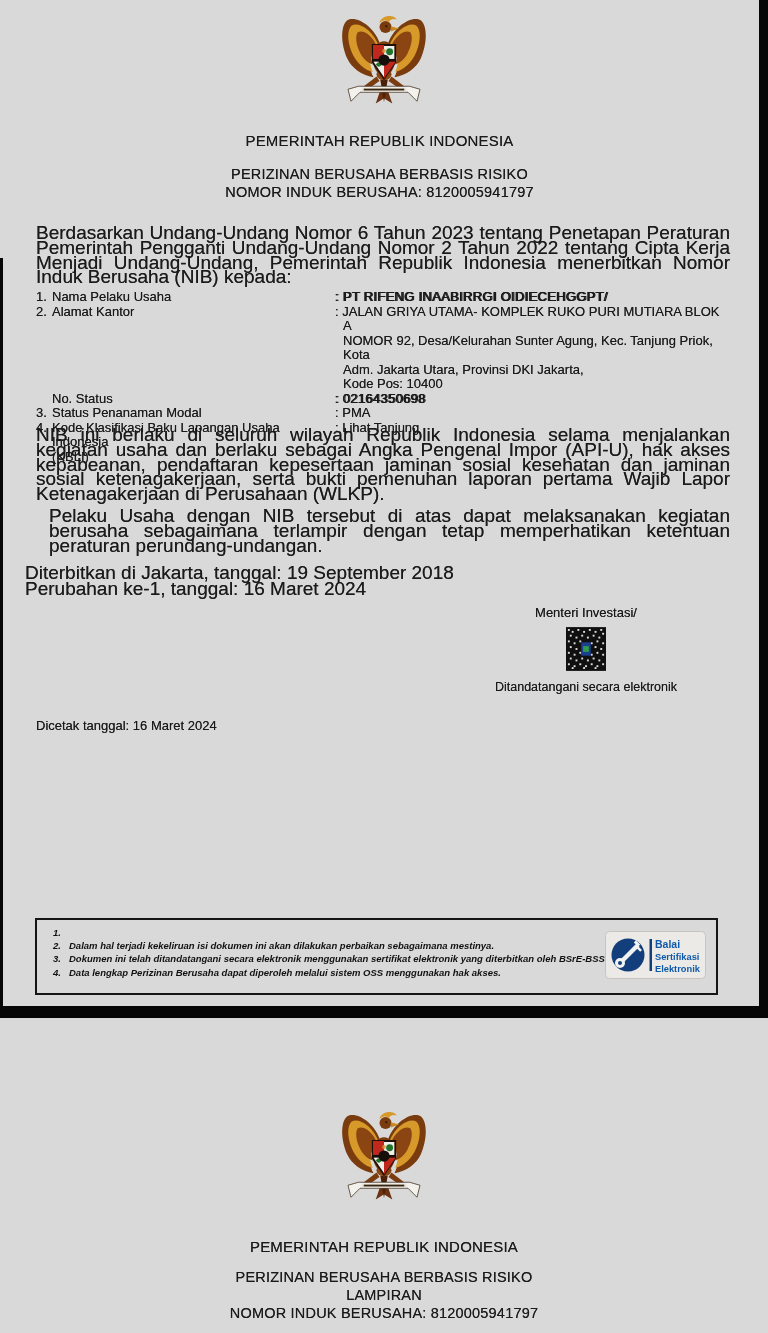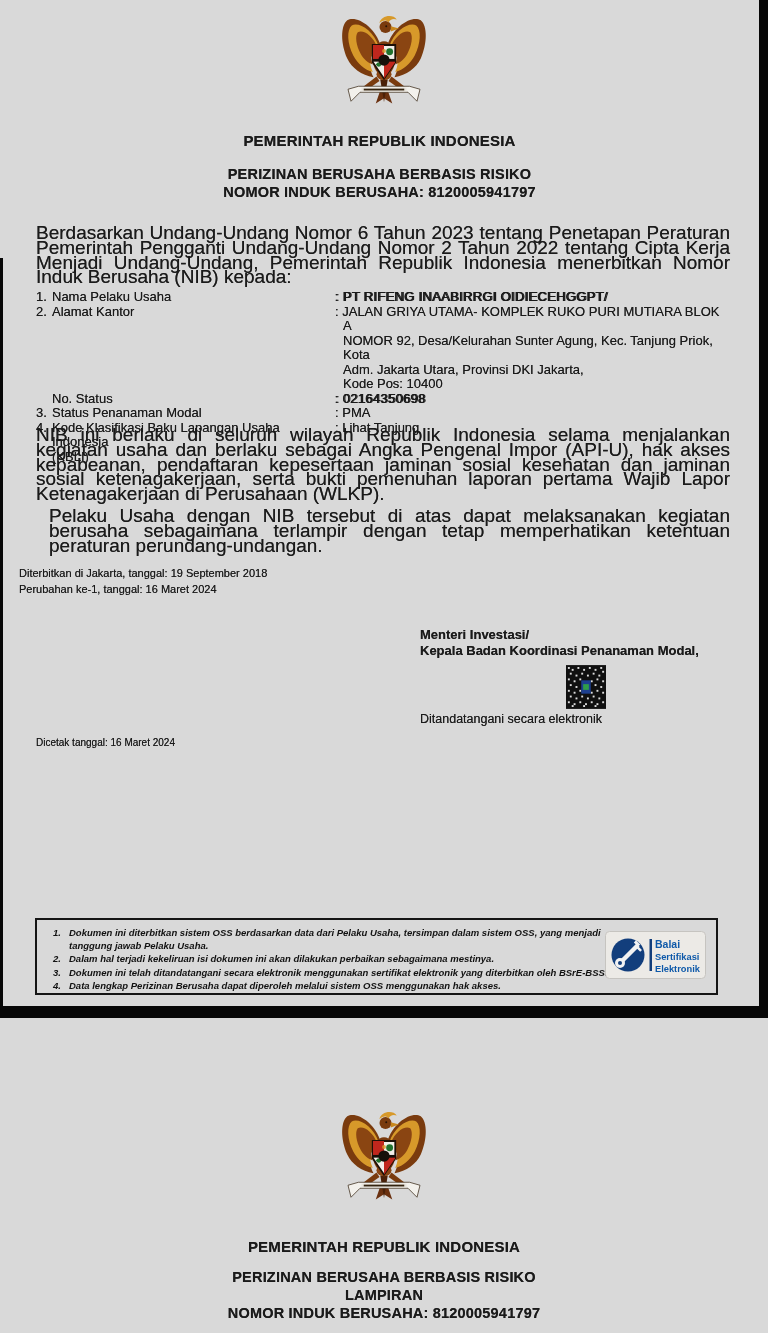--- a/index.html
+++ b/index.html
@@ -4,47 +4,47 @@
 <style>
   html,body{margin:0;padding:0}
   body{
     width:768px;height:1333px;position:relative;overflow:hidden;
     background:#d9d9d9;color:#1a1a1a;
     font-family:"Liberation Sans",sans-serif;
     -webkit-font-smoothing:antialiased;
   }
   .abs{position:absolute}
   .ctr{text-align:center}
-  .b{font-weight:bold}
+  .b{font-weight:normal}
   .soft{text-shadow:0 0 .6px rgba(20,20,20,.75)}
   
   .band{left:0;right:0;top:1006px;height:12px;background:#070707}
   .bar-right{right:0;top:0;width:9px;height:1018px;background:#070707}
   .bar-left{left:0;top:258px;width:3px;height:760px;background:#070707}
   
   .page1{left:0;top:0;width:768px;height:1006px}
   .emblem{left:339px;top:12px}
   .h-gov{left:0;right:9px;top:132px;font-size:15px;letter-spacing:.2px}
   .h-title{left:0;right:9px;top:165px;font-size:14.5px;line-height:18px;letter-spacing:.2px}
   .intro{left:36px;right:38px;top:226px}
   .para{font-size:19px;line-height:14.8px;text-align:justify}
   .fields{left:36px;right:38px;top:290px}
   .f-row{display:flex;font-size:13px;line-height:14.5px}
   .f-num{width:16px;flex:none}
   .f-lbl{width:283px;flex:none;white-space:pre-line}
   .f-val{flex:1;white-space:pre-line;padding-left:8px;text-indent:-8px}
   .garbled{text-shadow:.9px 0 currentColor,-.4px .35px currentColor;letter-spacing:.3px}
   .p-nib{left:36px;right:38px;top:428px}
   .p-pelaku{left:49px;right:38px;top:509px}
-  .dates{left:19px;top:565px;font-size:11px;line-height:16px}
-  .sig{left:420px;top:627px;width:332px;text-align:left}
+  .dates{left:25px;top:565px;font-size:19px;line-height:16px}
+  .sig{left:420px;top:605px;width:332px;text-align:center}
   .sig-t{font-size:13px;line-height:16px}
   .sig-qr{margin:6px auto 2px;display:block}
-  .sig-e{font-size:12.5px;margin-top:3px}
-  .printed{left:36px;top:737px;font-size:10px}
+  .sig-e{font-size:12.5px;margin-top:9px}
+  .printed{left:36px;top:718px;font-size:13px}
   .fbox{left:35px;top:918px;width:683px;height:77px;border:2.5px solid #151515;box-sizing:border-box;padding:6px 8px 4px 8px}
   .n-row{display:flex;font-style:italic;font-weight:bold;font-size:9.5px;line-height:13.2px;color:#111}
   .n-num{width:24px;flex:none;padding-left:8px;box-sizing:border-box}
   .n-text{width:546px;flex:none}
   .flogo{position:absolute;right:10px;top:11px}
   
   .page2{left:0;top:1018px;width:768px;height:315px}
   .emblem2{left:339px;top:90px}
   .h-gov2{left:0;right:0;top:220px;font-size:15px;letter-spacing:.2px}
   .h-title2{left:0;right:0;top:250px;font-size:14.5px;line-height:18px;letter-spacing:.2px}
@@ -195,33 +195,31 @@
   <div class="abs para soft p-nib">NIB ini berlaku di seluruh wilayah Republik Indonesia selama menjalankan kegiatan usaha dan berlaku sebagai Angka Pengenal Impor (API-U), hak akses kepabeanan, pendaftaran kepesertaan jaminan sosial kesehatan dan jaminan sosial ketenagakerjaan, serta bukti pemenuhan laporan pertama Wajib Lapor Ketenagakerjaan di Perusahaan (WLKP).</div>
   <div class="abs para soft p-pelaku">Pelaku Usaha dengan NIB tersebut di atas dapat melaksanakan kegiatan berusaha sebagaimana terlampir dengan tetap memperhatikan ketentuan peraturan perundang-undangan.</div>
 
   <div class="abs dates soft">
     <div>Diterbitkan di Jakarta, tanggal: 19 September 2018</div>
     <div>Perubahan ke-1, tanggal: 16 Maret 2024</div>
   </div>
 
   <div class="abs sig">
     <div class="sig-t b soft">Menteri Investasi/</div>
-    <div class="sig-t b soft">Kepala Badan Koordinasi Penanaman Modal,</div>
     <svg class="sig-qr" width="40" height="44">
         <use href="#qr"></use>
       </svg>
     <div class="sig-e soft">Ditandatangani secara elektronik</div>
   </div>
 
   <div class="abs soft printed">Dicetak tanggal: 16 Maret 2024</div>
 
   <div class="abs fbox">
     <div class="n-row">
       <div class="n-num">1.</div>
-      <div class="n-text">Dokumen ini diterbitkan sistem OSS berdasarkan data dari Pelaku Usaha, tersimpan dalam sistem OSS, yang menjadi tanggung jawab Pelaku Usaha.</div>
     </div>
     <div class="n-row">
       <div class="n-num">2.</div>
       <div class="n-text">Dalam hal terjadi kekeliruan isi dokumen ini akan dilakukan perbaikan sebagaimana mestinya.</div>
     </div>
     <div class="n-row">
       <div class="n-num">3.</div>
       <div class="n-text">Dokumen ini telah ditandatangani secara elektronik menggunakan sertifikat elektronik yang diterbitkan oleh BSrE-BSSN.</div>
     </div>
     <div class="n-row">

